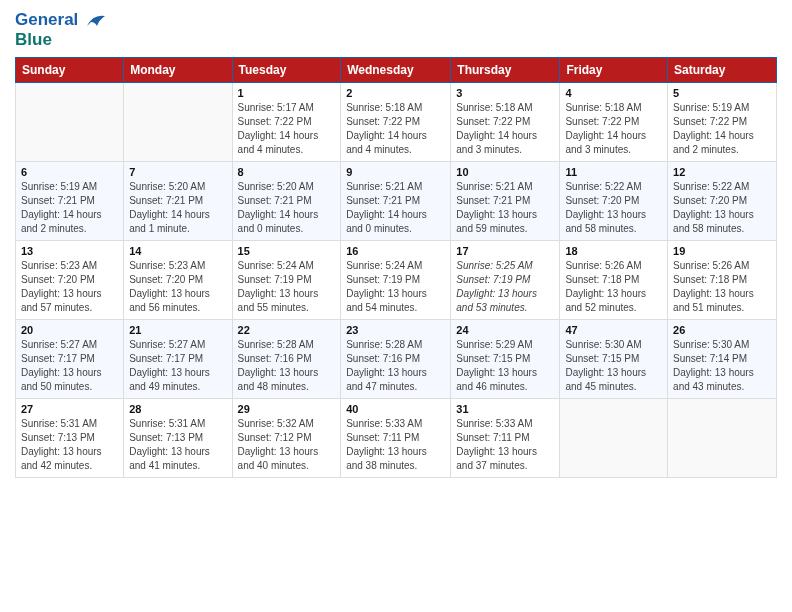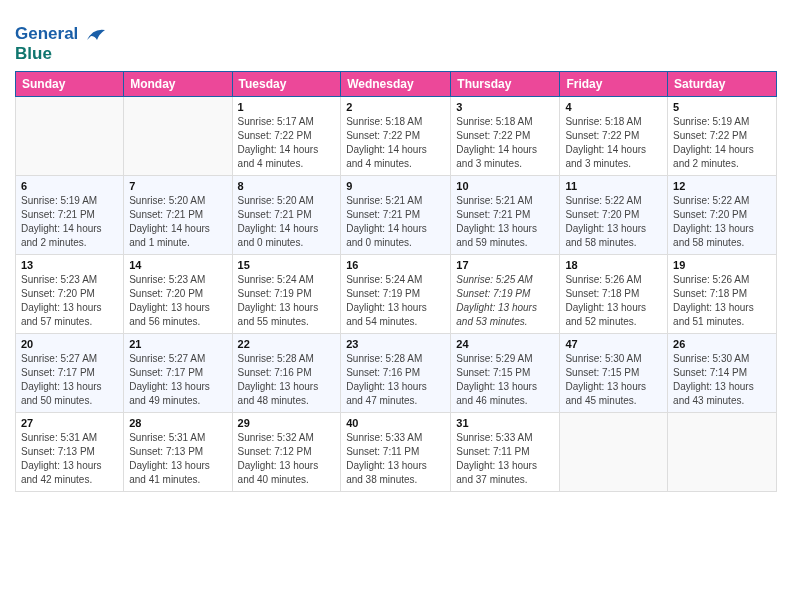--- a/index.html
+++ b/index.html
@@ -6,21 +6,21 @@
     body {
       width: 792px;
       height: 612px;
       font-family: Arial, sans-serif;
       background: #fff;
       overflow: hidden;
     }
     .page {
       width: 792px;
       height: 612px;
-      padding: 24px 15px;
+      padding: 10px 15px;
     }
     .header {
       display: flex;
       justify-content: space-between;
       align-items: flex-start;
       margin-bottom: 8px;
     }
     .logo {
       display: flex;
       align-items: center;
@@ -36,21 +36,21 @@
     .subtitle {
       font-size: 14px;
       color: #333;
     }
     .calendar {
       width: 100%;
       border-collapse: collapse;
       border: 1px solid #ccc;
     }
     .calendar th {
-      background-color: #ec4899;
+      background-color: #b91c1c;
       color: #fff;
       text-align: left;
       padding: 5px 6px;
       font-size: 12px;
       font-weight: bold;
       border: 1px solid #1a5fa8;
     }
     .calendar td {
       vertical-align: top;
       padding: 4px 5px;

